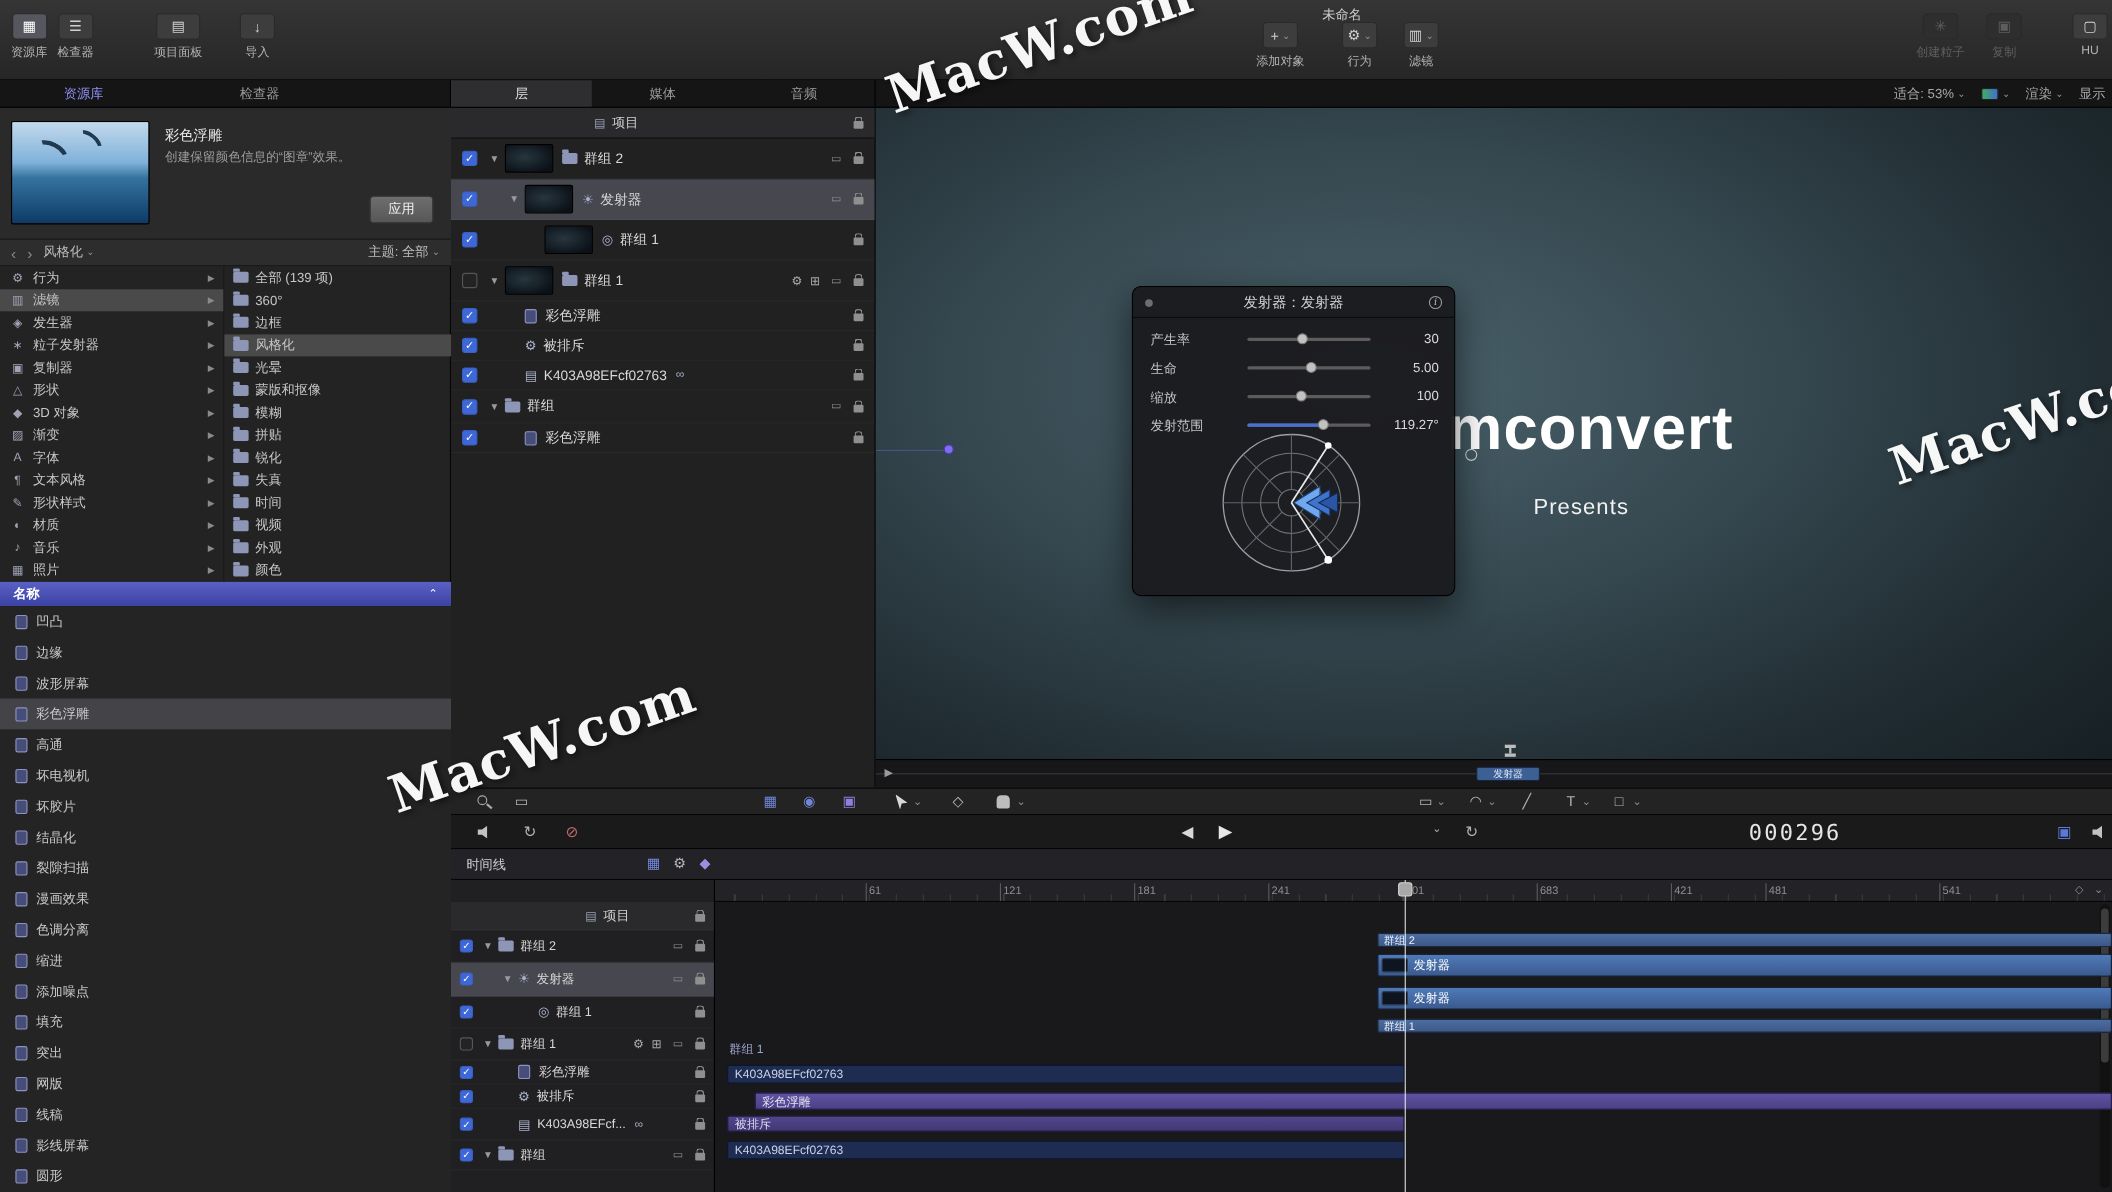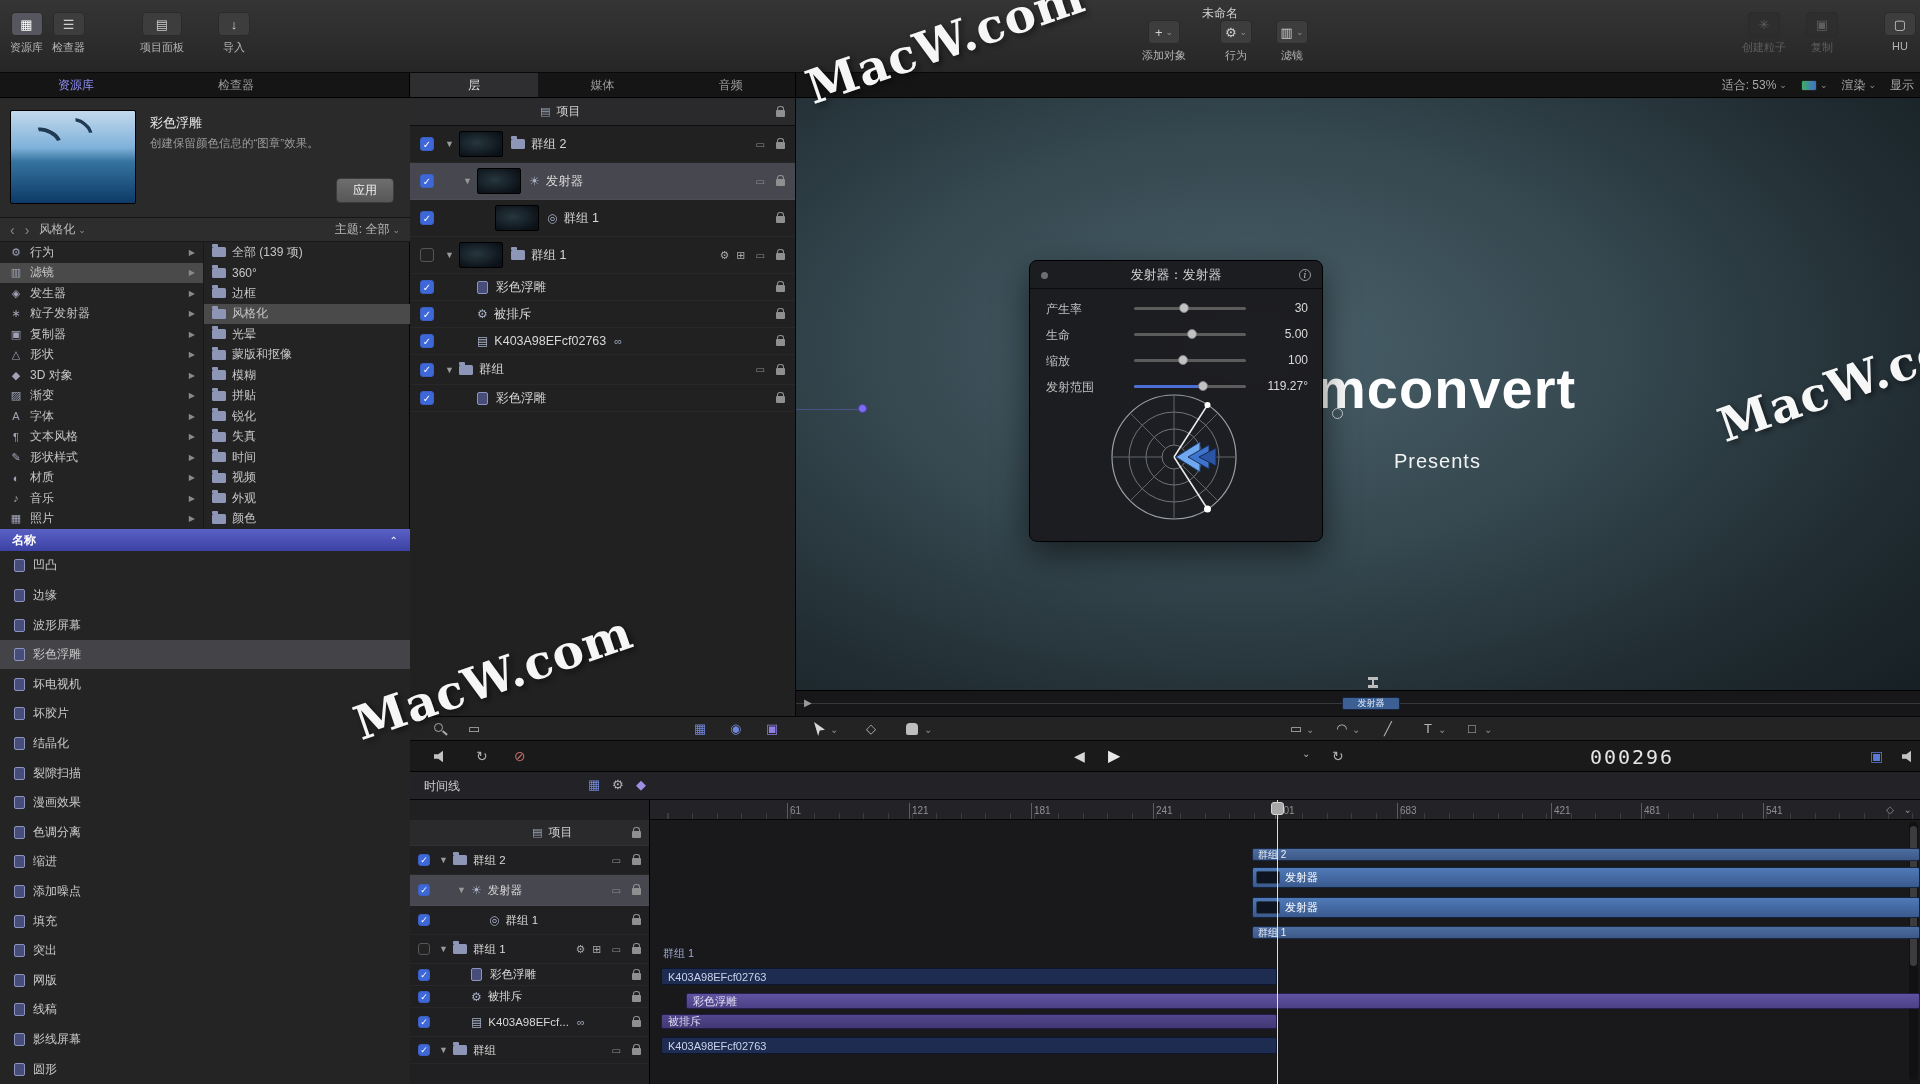--- a/index.html
+++ b/index.html
@@ -438,20 +438,24 @@
         <div class="fitem">
           <span class="icon-card"></span>
           <span>波形屏幕</span>
         </div>
         <div class="fitem sel">
           <span class="icon-card"></span>
           <span>彩色浮雕</span>
         </div>
         <div class="fitem">
           <span class="icon-card"></span>
+          <span>高通</span>
+        </div>
+        <div class="fitem">
+          <span class="icon-card"></span>
           <span>坏电视机</span>
         </div>
         <div class="fitem">
           <span class="icon-card"></span>
           <span>坏胶片</span>
         </div>
         <div class="fitem">
           <span class="icon-card"></span>
           <span>结晶化</span>
         </div>
@@ -823,22 +827,22 @@
     </div>
     <div class="tl-ruler" id="ruler">
       <span class="trico small" style="right:26px;left:auto;top:4px">◇</span>
       <span class="trico small" style="right:8px;left:auto;top:4px">⌄</span>
     <span class="tick" style="left: 140px;">61</span>
         <span class="tick" style="left: 262px;">121</span>
         <span class="tick" style="left: 384px;">181</span>
         <span class="tick" style="left: 506px;">241</span>
         <span class="tick" style="left: 628px;">301</span>
         <span class="tick" style="left: 750px;">683</span>
-        <span class="tick" style="left: 872px; margin-left: 32px;">421</span>
-        <span class="tick" style="left: 994px;">481</span>
+        <span class="tick" style="left: 872px;">421</span>
+        <span class="tick" style="left: 958px;">481</span>
         <span class="tick" style="left: 1116px;">541</span>
       </div>
     <div class="tl-tracks"></div>
     <div id="bars">
         <div class="bar bar-group" style="left: 842px; top: 76px; width: 668px; height: 13px;">
           <span>群组 2</span>
         </div>
         <div class="bar bar-emitter" style="left: 842px; top: 95px; width: 668px; height: 21px;">
           <span class="bthumb"></span>
           <span>发射器</span>

